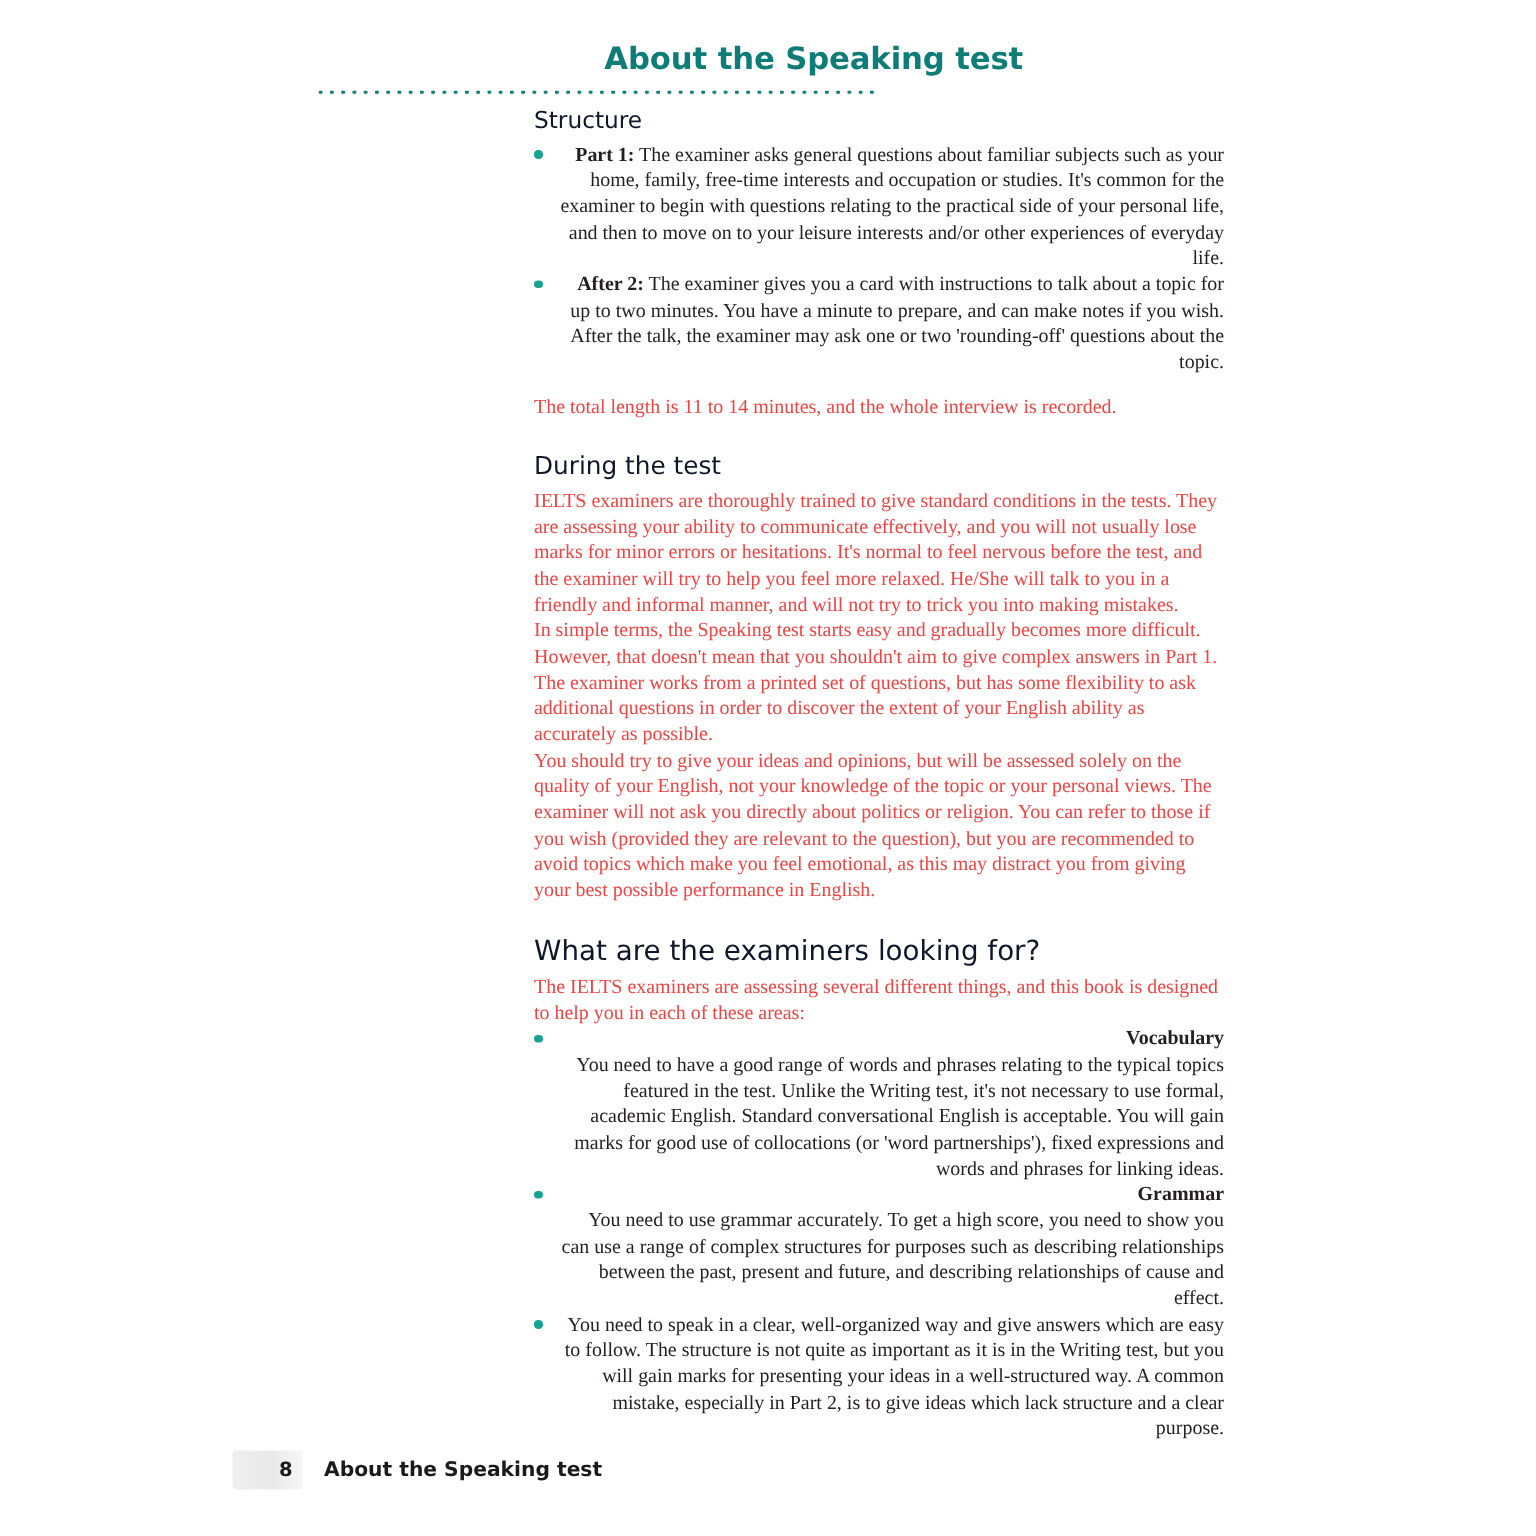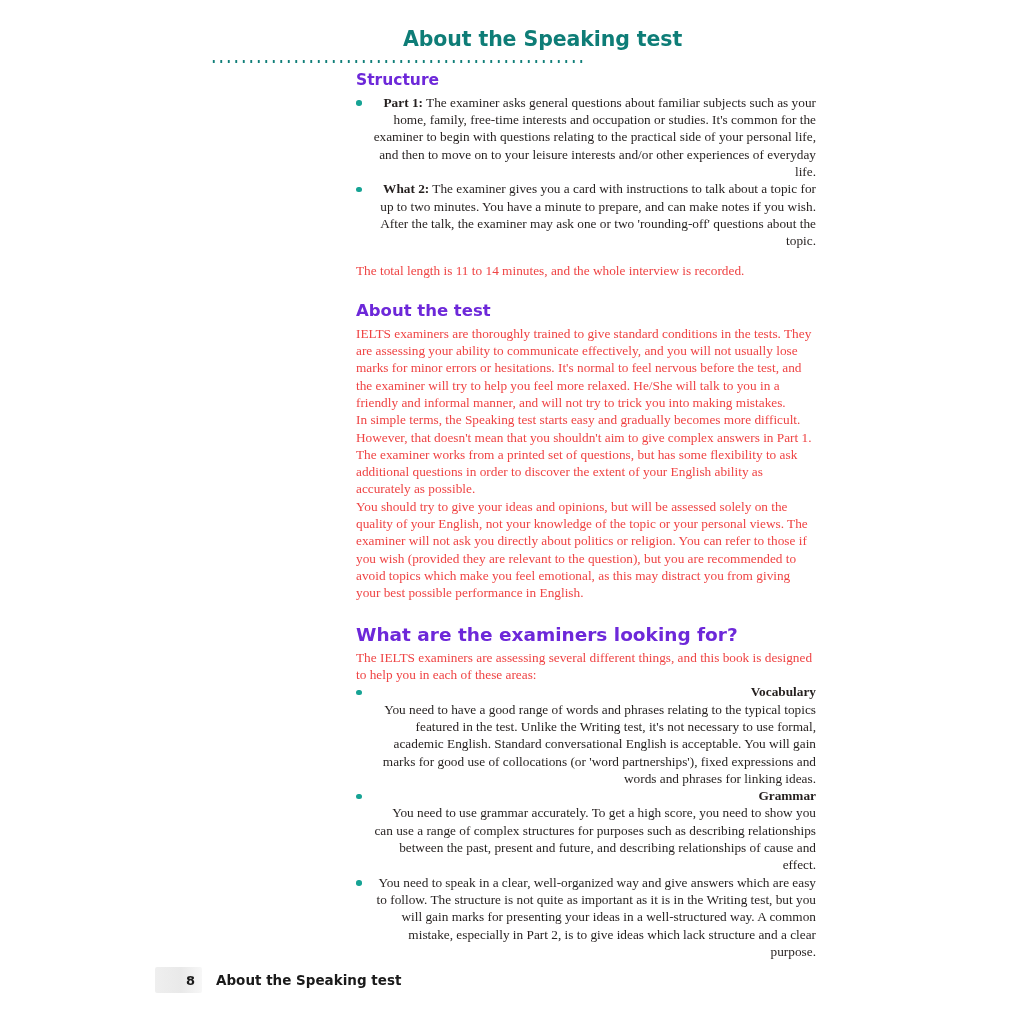--- a/index.html
+++ b/index.html
@@ -54,22 +54,22 @@
   .content {
     position: absolute;
     left: 356px;
     top: 72px;
     width: 460px;
     color: #241f1e;
   }
 
   h2.sec-head {
     font-family: "DejaVu Sans", sans-serif;
-    font-weight: bold;
-    color: #6d28d9;
+    font-weight: normal;
+    color: #0f172a;
     margin: 0;
     line-height: 1.15;
   }
   h2.sec-head.small  { font-size: 15.5px; }
   h2.sec-head.medium { font-size: 16.5px; }
   h2.sec-head.large  { font-size: 18.5px; }
 
   p.body {
     margin: 0;
     font-size: 13.3px;
@@ -164,29 +164,29 @@
 
     <h2 class="sec-head small">Structure</h2>
     <div class="gap-xs"></div>
     <ul class="bullets">
       <li>
         <span class="dot"></span>
         <span class="lead">Part 1:</span><span> The examiner asks general questions about familiar subjects such as your home, family, free-time interests and occupation or studies. It's common for the examiner to begin with questions relating to the practical side of your personal life, and then to move on to your leisure interests and/or other experiences of everyday life.</span>
       </li>
       <li>
         <span class="dot"></span>
-        <span class="lead">What 2:</span><span> The examiner gives you a card with instructions to talk about a topic for up to two minutes. You have a minute to prepare, and can make notes if you wish. After the talk, the examiner may ask one or two 'rounding-off' questions about the topic.</span>
+        <span class="lead">After 2:</span><span> The examiner gives you a card with instructions to talk about a topic for up to two minutes. You have a minute to prepare, and can make notes if you wish. After the talk, the examiner may ask one or two 'rounding-off' questions about the topic.</span>
       </li>
     </ul>
     <div class="gap-md"></div>
     <p class="body">The total length is 11 to 14 minutes, and the whole interview is recorded.</p>
 
     <div class="gap-xl"></div>
 
-    <h2 class="sec-head medium">About the test</h2>
+    <h2 class="sec-head medium">During the test</h2>
     <div class="gap-xs"></div>
     <p class="body">IELTS examiners are thoroughly trained to give standard conditions in the tests. They are assessing your ability to communicate effectively, and you will not usually lose marks for minor errors or hesitations. It's normal to feel nervous before the test, and the examiner will try to help you feel more relaxed. He/She will talk to you in a friendly and informal manner, and will not try to trick you into making mistakes.</p>
     <p class="body">In simple terms, the Speaking test starts easy and gradually becomes more difficult. However, that doesn't mean that you shouldn't aim to give complex answers in Part 1. The examiner works from a printed set of questions, but has some flexibility to ask additional questions in order to discover the extent of your English ability as accurately as possible.</p>
     <p class="body">You should try to give your ideas and opinions, but will be assessed solely on the quality of your English, not your knowledge of the topic or your personal views. The examiner will not ask you directly about politics or religion. You can refer to those if you wish (provided they are relevant to the question), but you are recommended to avoid topics which make you feel emotional, as this may distract you from giving your best possible performance in English.</p>
 
     <div class="gap-xl"></div>
 
     <h2 class="sec-head large">What are the examiners looking for?</h2>
     <div class="gap-xs"></div>
     <p class="body">The IELTS examiners are assessing several different things, and this book is designed to help you in each of these areas:</p>

